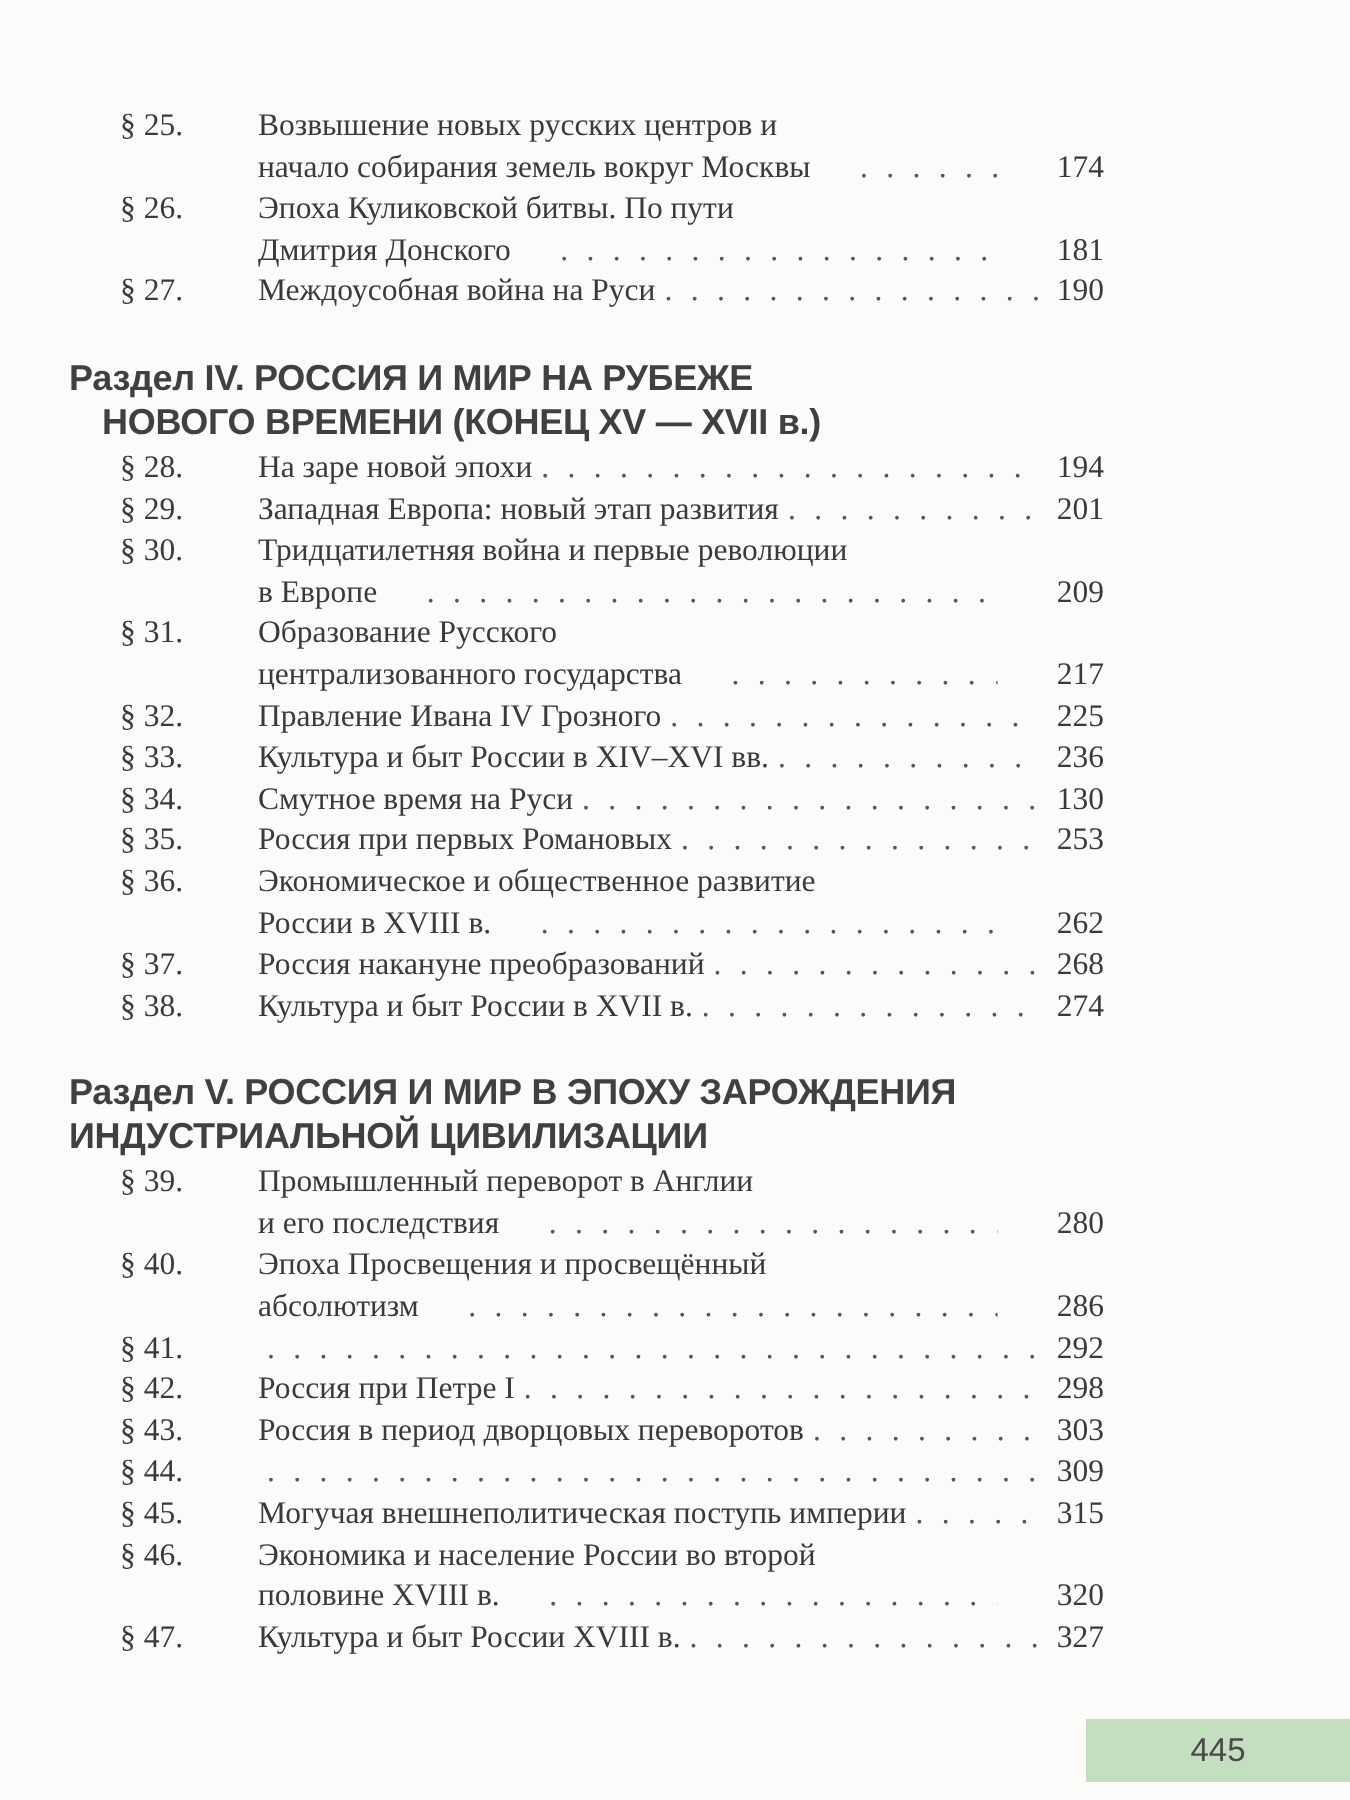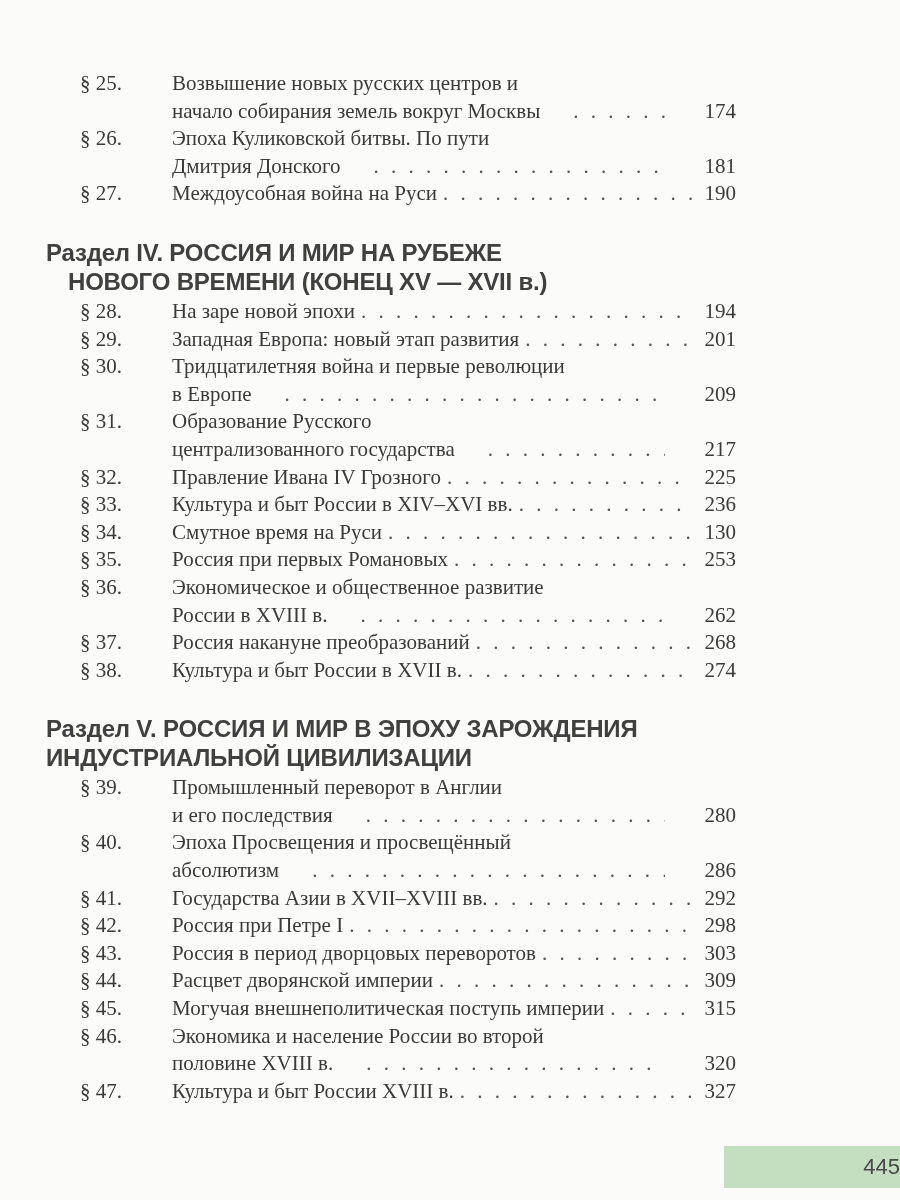--- a/index.html
+++ b/index.html
@@ -35,21 +35,21 @@
     color: #404040;
     margin-top: 30px;
     margin-bottom: 2px;
     letter-spacing: -0.2px;
   }
   .section-head .line2 { display: block; padding-left: 22px; }
   .section-head.v .line2 { padding-left: 0; }
   .page-badge {
     position: absolute; left: 724px; top: 1146px; width: 176px; height: 42px;
     background: #c3dfc0;
-    display: flex; align-items: center; justify-content: flex-end;
+    display: flex; align-items: center; justify-content: center;
     font-family: "Liberation Sans", "DejaVu Sans", sans-serif;
     font-size: 22px; color: #4a4a4a;
   }
 </style>
 </head>
 <body>
 
 <div class="page">
   <div class="toc" id="toc">
       <div class="entry">
@@ -199,21 +199,20 @@
         </div>
         <div class="row cont">
           <span class="title">абсолютизм</span>
           <span class="dots">. . . . . . . . . . . . . . . . . . . . . . . . . . . . . . . . . . . . . . . . . . . . . . . . . . . . . . . . . . . .</span>
           <span class="page-num">286</span>
         </div>
       </div>
       <div class="entry">
         <div class="row">
           <span class="sec">§ 41.</span>
-          <span class="title">Государства Азии в XVII–XVIII вв.</span>
           <span class="dots">. . . . . . . . . . . . . . . . . . . . . . . . . . . . . . . . . . . . . . . . . . . . . . . . . . . . . . . . . . . .</span>
           <span class="page-num">292</span>
         </div>
       </div>
       <div class="entry">
         <div class="row">
           <span class="sec">§ 42.</span>
           <span class="title">Россия при Петре I</span>
           <span class="dots">. . . . . . . . . . . . . . . . . . . . . . . . . . . . . . . . . . . . . . . . . . . . . . . . . . . . . . . . . . . .</span>
           <span class="page-num">298</span>
@@ -223,21 +222,20 @@
         <div class="row">
           <span class="sec">§ 43.</span>
           <span class="title">Россия в период дворцовых переворотов</span>
           <span class="dots">. . . . . . . . . . . . . . . . . . . . . . . . . . . . . . . . . . . . . . . . . . . . . . . . . . . . . . . . . . . .</span>
           <span class="page-num">303</span>
         </div>
       </div>
       <div class="entry">
         <div class="row">
           <span class="sec">§ 44.</span>
-          <span class="title">Расцвет дворянской империи</span>
           <span class="dots">. . . . . . . . . . . . . . . . . . . . . . . . . . . . . . . . . . . . . . . . . . . . . . . . . . . . . . . . . . . .</span>
           <span class="page-num">309</span>
         </div>
       </div>
       <div class="entry">
         <div class="row">
           <span class="sec">§ 45.</span>
           <span class="title">Могучая внешнеполитическая поступь империи</span>
           <span class="dots">. . . . . . . . . . . . . . . . . . . . . . . . . . . . . . . . . . . . . . . . . . . . . . . . . . . . . . . . . . . .</span>
           <span class="page-num">315</span>

